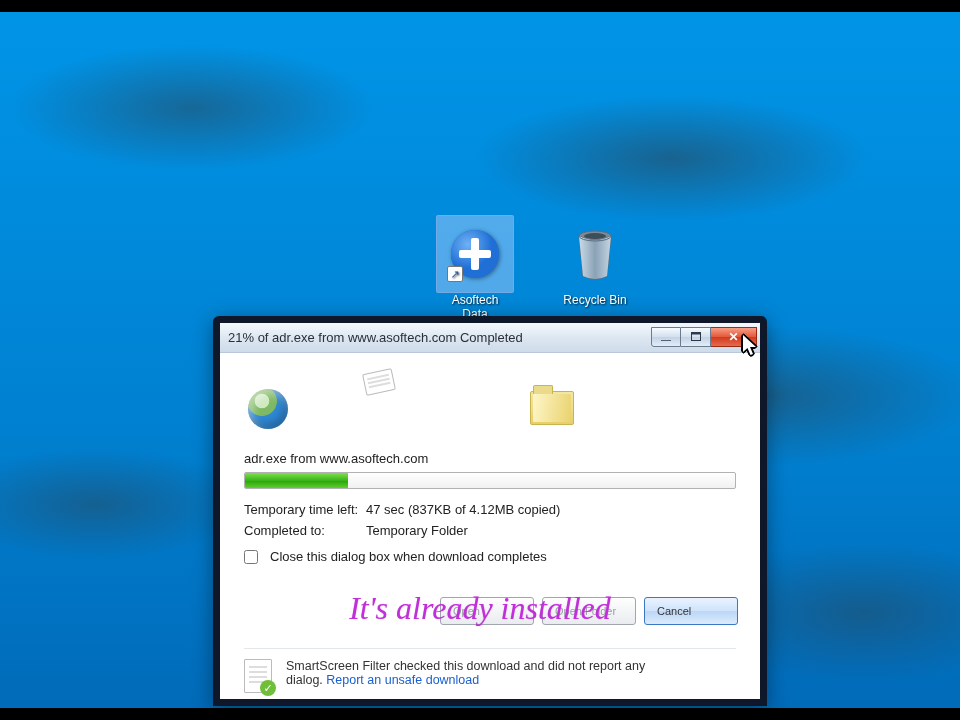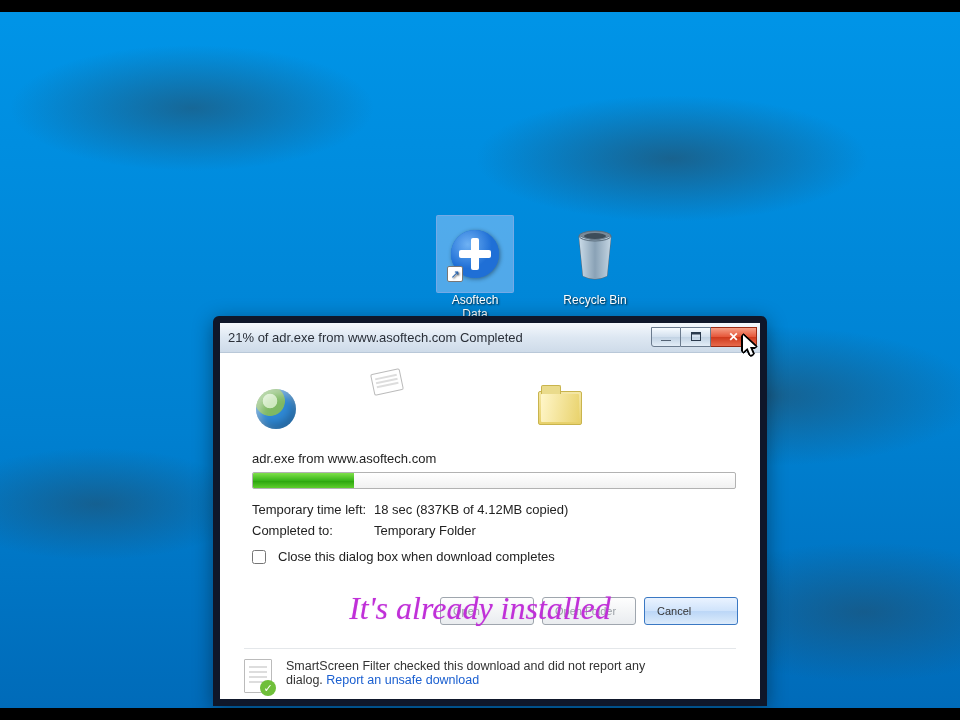--- a/index.html
+++ b/index.html
@@ -62,21 +62,21 @@
     cursor:default;
   }
   .winbtn:first-child{ border-left:1px solid #6b7b8e; border-radius:0 0 0 3px;}
   .winbtn.close {
     width:46px; border-radius:0 0 3px 0;
     background:linear-gradient(#f59f87,#e6583b 48%,#cf3a1d 52%,#e86a4c);
     color:#fff; border-color:#9a2a14;
   }
   .winbtn .x { font-weight:bold; font-size:12px;}
 
-  .body { padding: 16px 24px 0 32px; position:relative; height:calc(100% - 30px); }
+  .body { padding: 16px 24px 0 24px; position:relative; height:calc(100% - 30px); }
 
   .anim { position:relative; height:64px; margin-bottom:18px;}
   .globe {
     position:absolute; left:4px; top:20px; width:40px; height:40px; border-radius:50%;
     background: radial-gradient(circle at 35% 30%, #cfe9c0 0 18%, #7fb964 20% 38%, #2f89d6 40% 100%);
     box-shadow: inset -4px -5px 8px rgba(0,0,0,.25), inset 4px 5px 8px rgba(255,255,255,.5);
   }
   .paper {
     position:absolute; left:120px; top:2px; width:30px; height:22px; border:1px solid #bbb; border-radius:2px;
     background:#fff; transform: rotate(-12deg);
@@ -207,21 +207,21 @@
 
     <div class="dl-label">adr.exe from www.asoftech.com</div>
 
     <div class="progress">
       <div class="fill" style="width: 21%;"></div>
     </div>
 
     <div class="stats">
       <div class="row">
           <span class="k">Temporary time left:</span>
-          <span>18 sec (837KB of 4.12MB copied)</span>
+          <span>47 sec (837KB of 4.12MB copied)</span>
         </div>
       <div class="row">
           <span class="k">Completed to:</span>
           <span>Temporary Folder</span>
         </div>
     </div>
 
     <label class="chk">
       <input type="checkbox" style="">
       <span>Close this dialog box when download completes</span>

